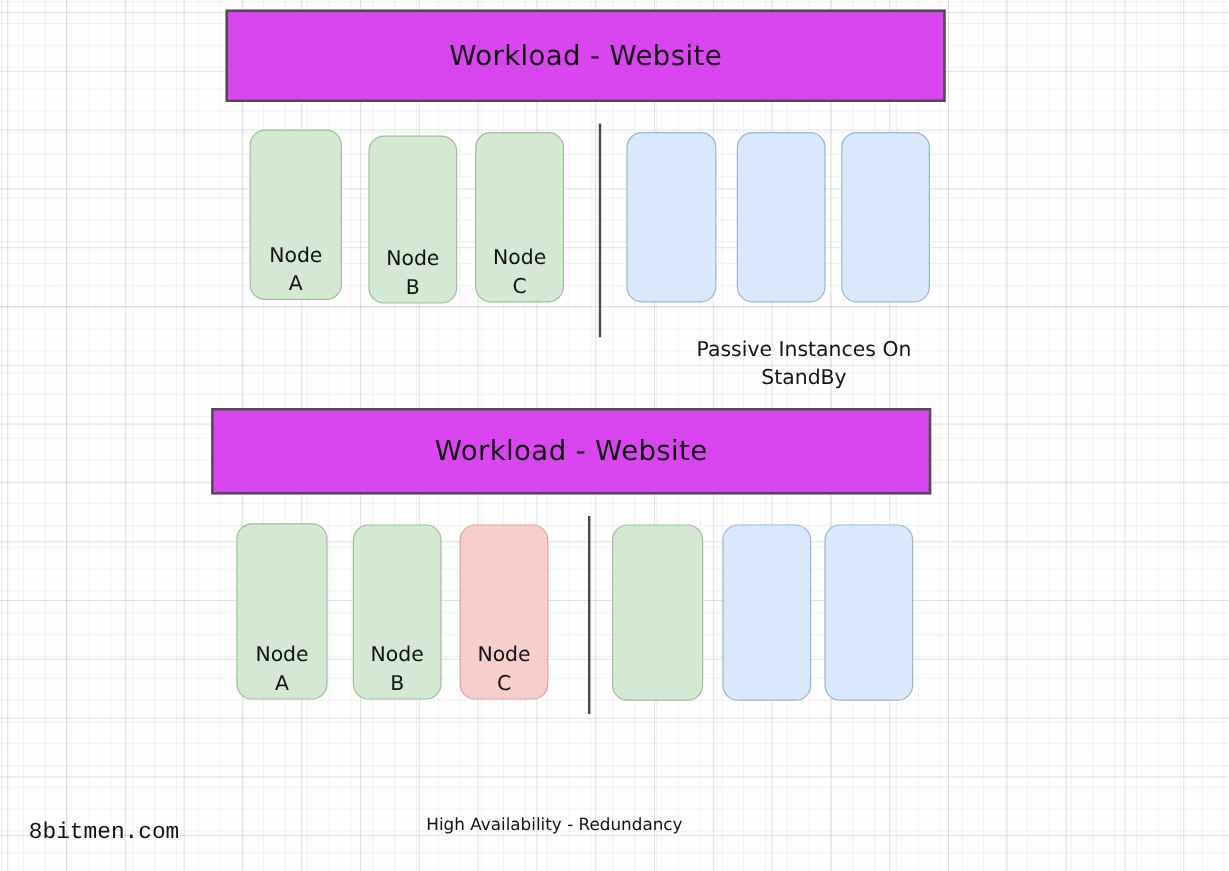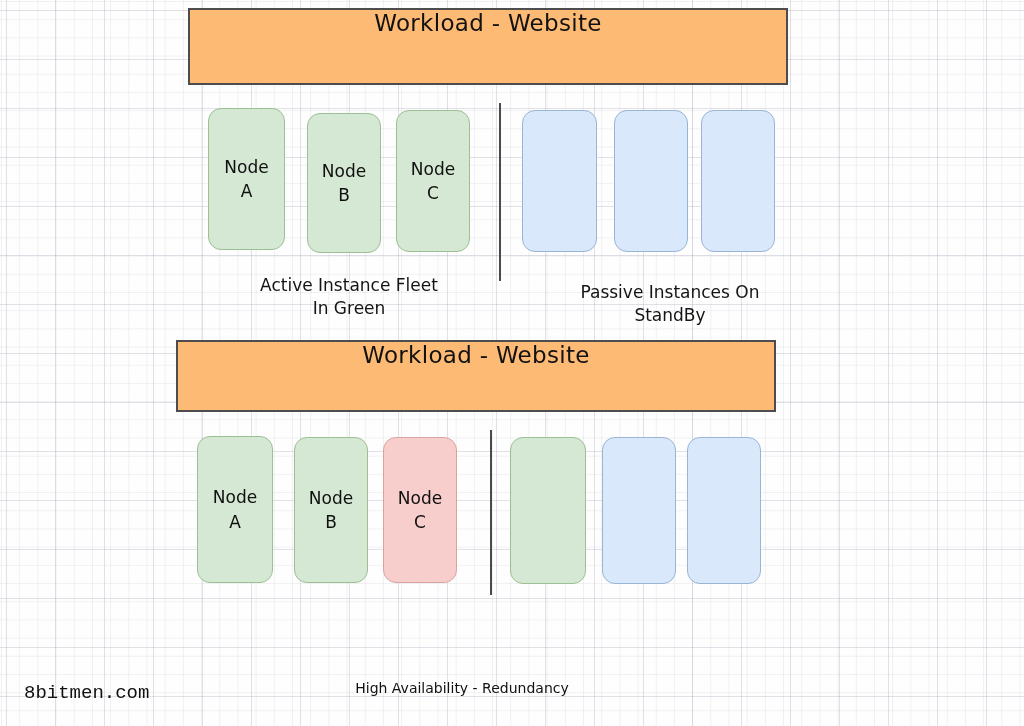--- a/index.html
+++ b/index.html
@@ -41,41 +41,41 @@
     position: absolute;
     left: 0; top: 0;
     width: 1024px;
     height: 726px;
   }
 
   
   .workload-box {
     position: absolute;
     box-sizing: border-box;
-    background: #fdba74;
+    background: #d946ef;
     border: 2px solid #4d4d4d;
     display: flex;
-    align-items: flex-start;
+    align-items: center;
     justify-content: center;
   }
   .workload-label {
     font-family: "DejaVu Sans", sans-serif;
     font-size: 23px;
     color: #121212;
     letter-spacing: 0.3px;
     white-space: nowrap;
   }
 
   
   .node-box {
     position: absolute;
     box-sizing: border-box;
     border-radius: 13px;
     display: flex;
-    align-items: center;
+    align-items: flex-end;
     justify-content: center;
   }
   .node-box.green {
     background: #d5e8d4;
     border: 1px solid #9cc093;
   }
   .node-box.blue {
     background: #dae8fc;
     border: 1px solid #98b5d4;
   }
@@ -160,22 +160,20 @@
   </div>
 
   <div class="node-box blue" style="left:614px; top:110px; width:74px; height:142px;">
     <span class="node-label"></span>
   </div>
 
   <div class="node-box blue" style="left:701px; top:110px; width:74px; height:142px;">
     <span class="node-label"></span>
   </div>
 
-  <div class="caption" style="left:230px; top:274px; width:238px;">Active Instance Fleet
-In Green</div>
 
   <div class="caption" style="left:552px; top:281px; width:236px;">Passive Instances On
 StandBy</div>
 
   <div class="workload-box" style="left:176px; top:340px; width:600px; height:72px;">
     <span class="workload-label">Workload - Website</span>
   </div>
 
   <div class="node-box green" style="left:197px; top:436px; width:76px; height:147px;">
     <span class="node-label">Node

